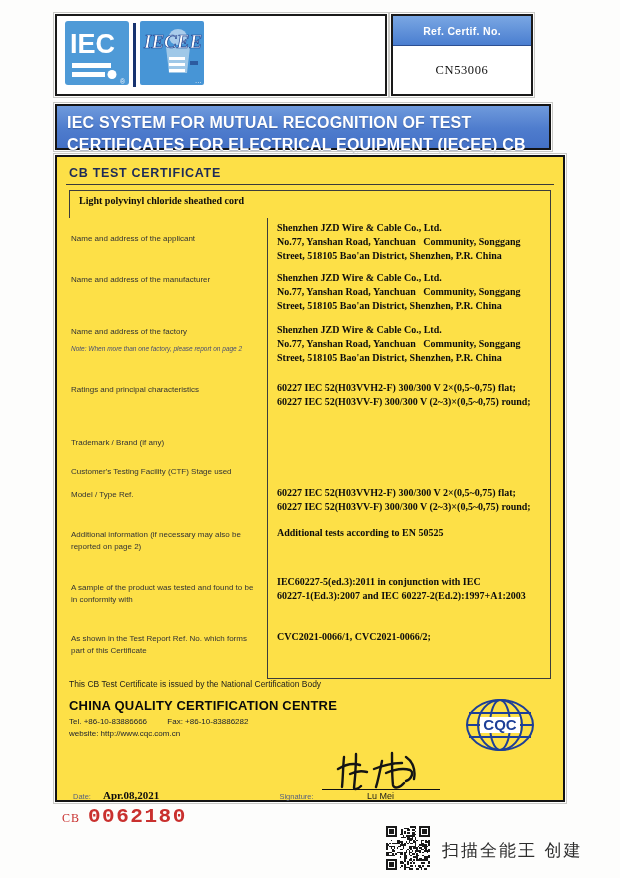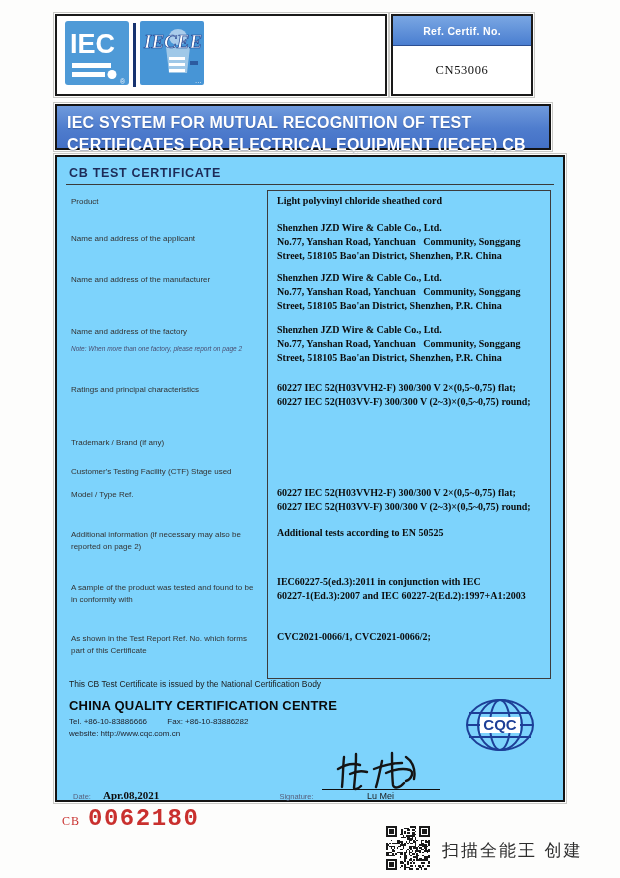--- a/index.html
+++ b/index.html
@@ -35,21 +35,21 @@
     position:absolute; left:55px; top:104px; width:496px; height:46px;
     border:2px solid #141414; outline:1px solid #c9c9c6; outline-offset:1px;
     background:linear-gradient(180deg,#6f9adc 0%, #4e7ccd 55%, #4471c6 100%);
     color:#fff; font-weight:bold; font-size:16px; line-height:1.35;
     padding:6px 10px; letter-spacing:.2px; text-shadow:0 1px 1px rgba(20,40,90,.35);
   }
   
   .main-box {
     position:absolute; left:55px; top:155px; width:510px; height:647px;
     border:2px solid #141414; outline:1px solid #c9c9c6; outline-offset:1px;
-    background:#7dd3fc; padding:9px 12px 0 12px;
+    background:#fde047; padding:9px 12px 0 12px;
   }
   .cert-title { font-size:12.5px; font-weight:bold; color:#1d2b58; letter-spacing:.7px; }
   .title-rule { border-bottom:1.5px solid #3a3a3a; margin:4px -3px 5px -3px; }
   .rows { }
   .row { display:flex; }
   .cell-label {
     width:198px; padding:6px 8px 0 2px; font-size:8px; color:#333; line-height:1.45;
   }
   .cell-label.pad-lg { padding-top:15px; }
   .row-note { margin-top:6px; font-size:6.5px; font-style:italic; color:#4a4f72; }
@@ -74,21 +74,21 @@
   .date-value { font-family:"Liberation Serif", serif; font-weight:bold; font-size:11px; color:#0d0d0d; }
   .sig-group { display:flex; align-items:flex-end; gap:8px; margin-left:120px;margin-top:32px; }
   .sig-block { width:118px; position:relative; text-align:center; }
   .sig-scribble { position:absolute; left:12px; top:-40px; }
   .sig-line { border-top:1.5px solid #0f0f0f; }
   .sig-name { font-size:9px; color:#1b1b1b; padding-top:1px; }
   .stamp { position:absolute; right:26px; bottom:42px; }
   
   .cb-serial { position:absolute; left:62px; top:805px; display:flex; align-items:baseline; gap:8px; color:#c9302e; }
   .cb-prefix { font-family:"Liberation Serif", serif; font-size:12px; letter-spacing:1px; }
-  .cb-number { font-family:"Liberation Mono", monospace; font-size:24px; font-weight:bold; letter-spacing:1.5px; }
+  .cb-number { font-family:"Liberation Mono", monospace; font-size:21px; font-weight:bold; letter-spacing:1.5px; }
   .scan-bar { position:absolute; left:386px; top:826px; display:flex; align-items:center; gap:12px; }
   .scan-text { font-size:17px; color:#2d2d2d; letter-spacing:2px; font-family:"DejaVu Sans", sans-serif; }
 </style>
 </head>
 <body>
 
 <div class="page">
 
   <div class="top-logos">
     <span>
@@ -123,21 +123,20 @@
   </div>
 
   <div class="banner">IEC SYSTEM FOR MUTUAL RECOGNITION OF TEST CERTIFICATES FOR ELECTRICAL EQUIPMENT (IECEE) CB SCHEME</div>
 
   <div class="main-box">
     <div class="cert-title">CB TEST CERTIFICATE</div>
     <div class="title-rule"></div>
 
     <div class="rows">
       <div class="row r1">
-        <div class="cell-label">Product</div>
         <div class="cell-value">Light polyvinyl chloride sheathed cord</div>
       </div>
       <div class="row r2">
         <div class="cell-label pad-lg">Name and address of the applicant</div>
         <div class="cell-value">Shenzhen JZD Wire &amp; Cable Co., Ltd.
 No.77, Yanshan Road, Yanchuan   Community, Songgang
 Street, 518105 Bao'an District, Shenzhen, P.R. China</div>
       </div>
       <div class="row r3">
         <div class="cell-label">Name and address of the manufacturer</div>

